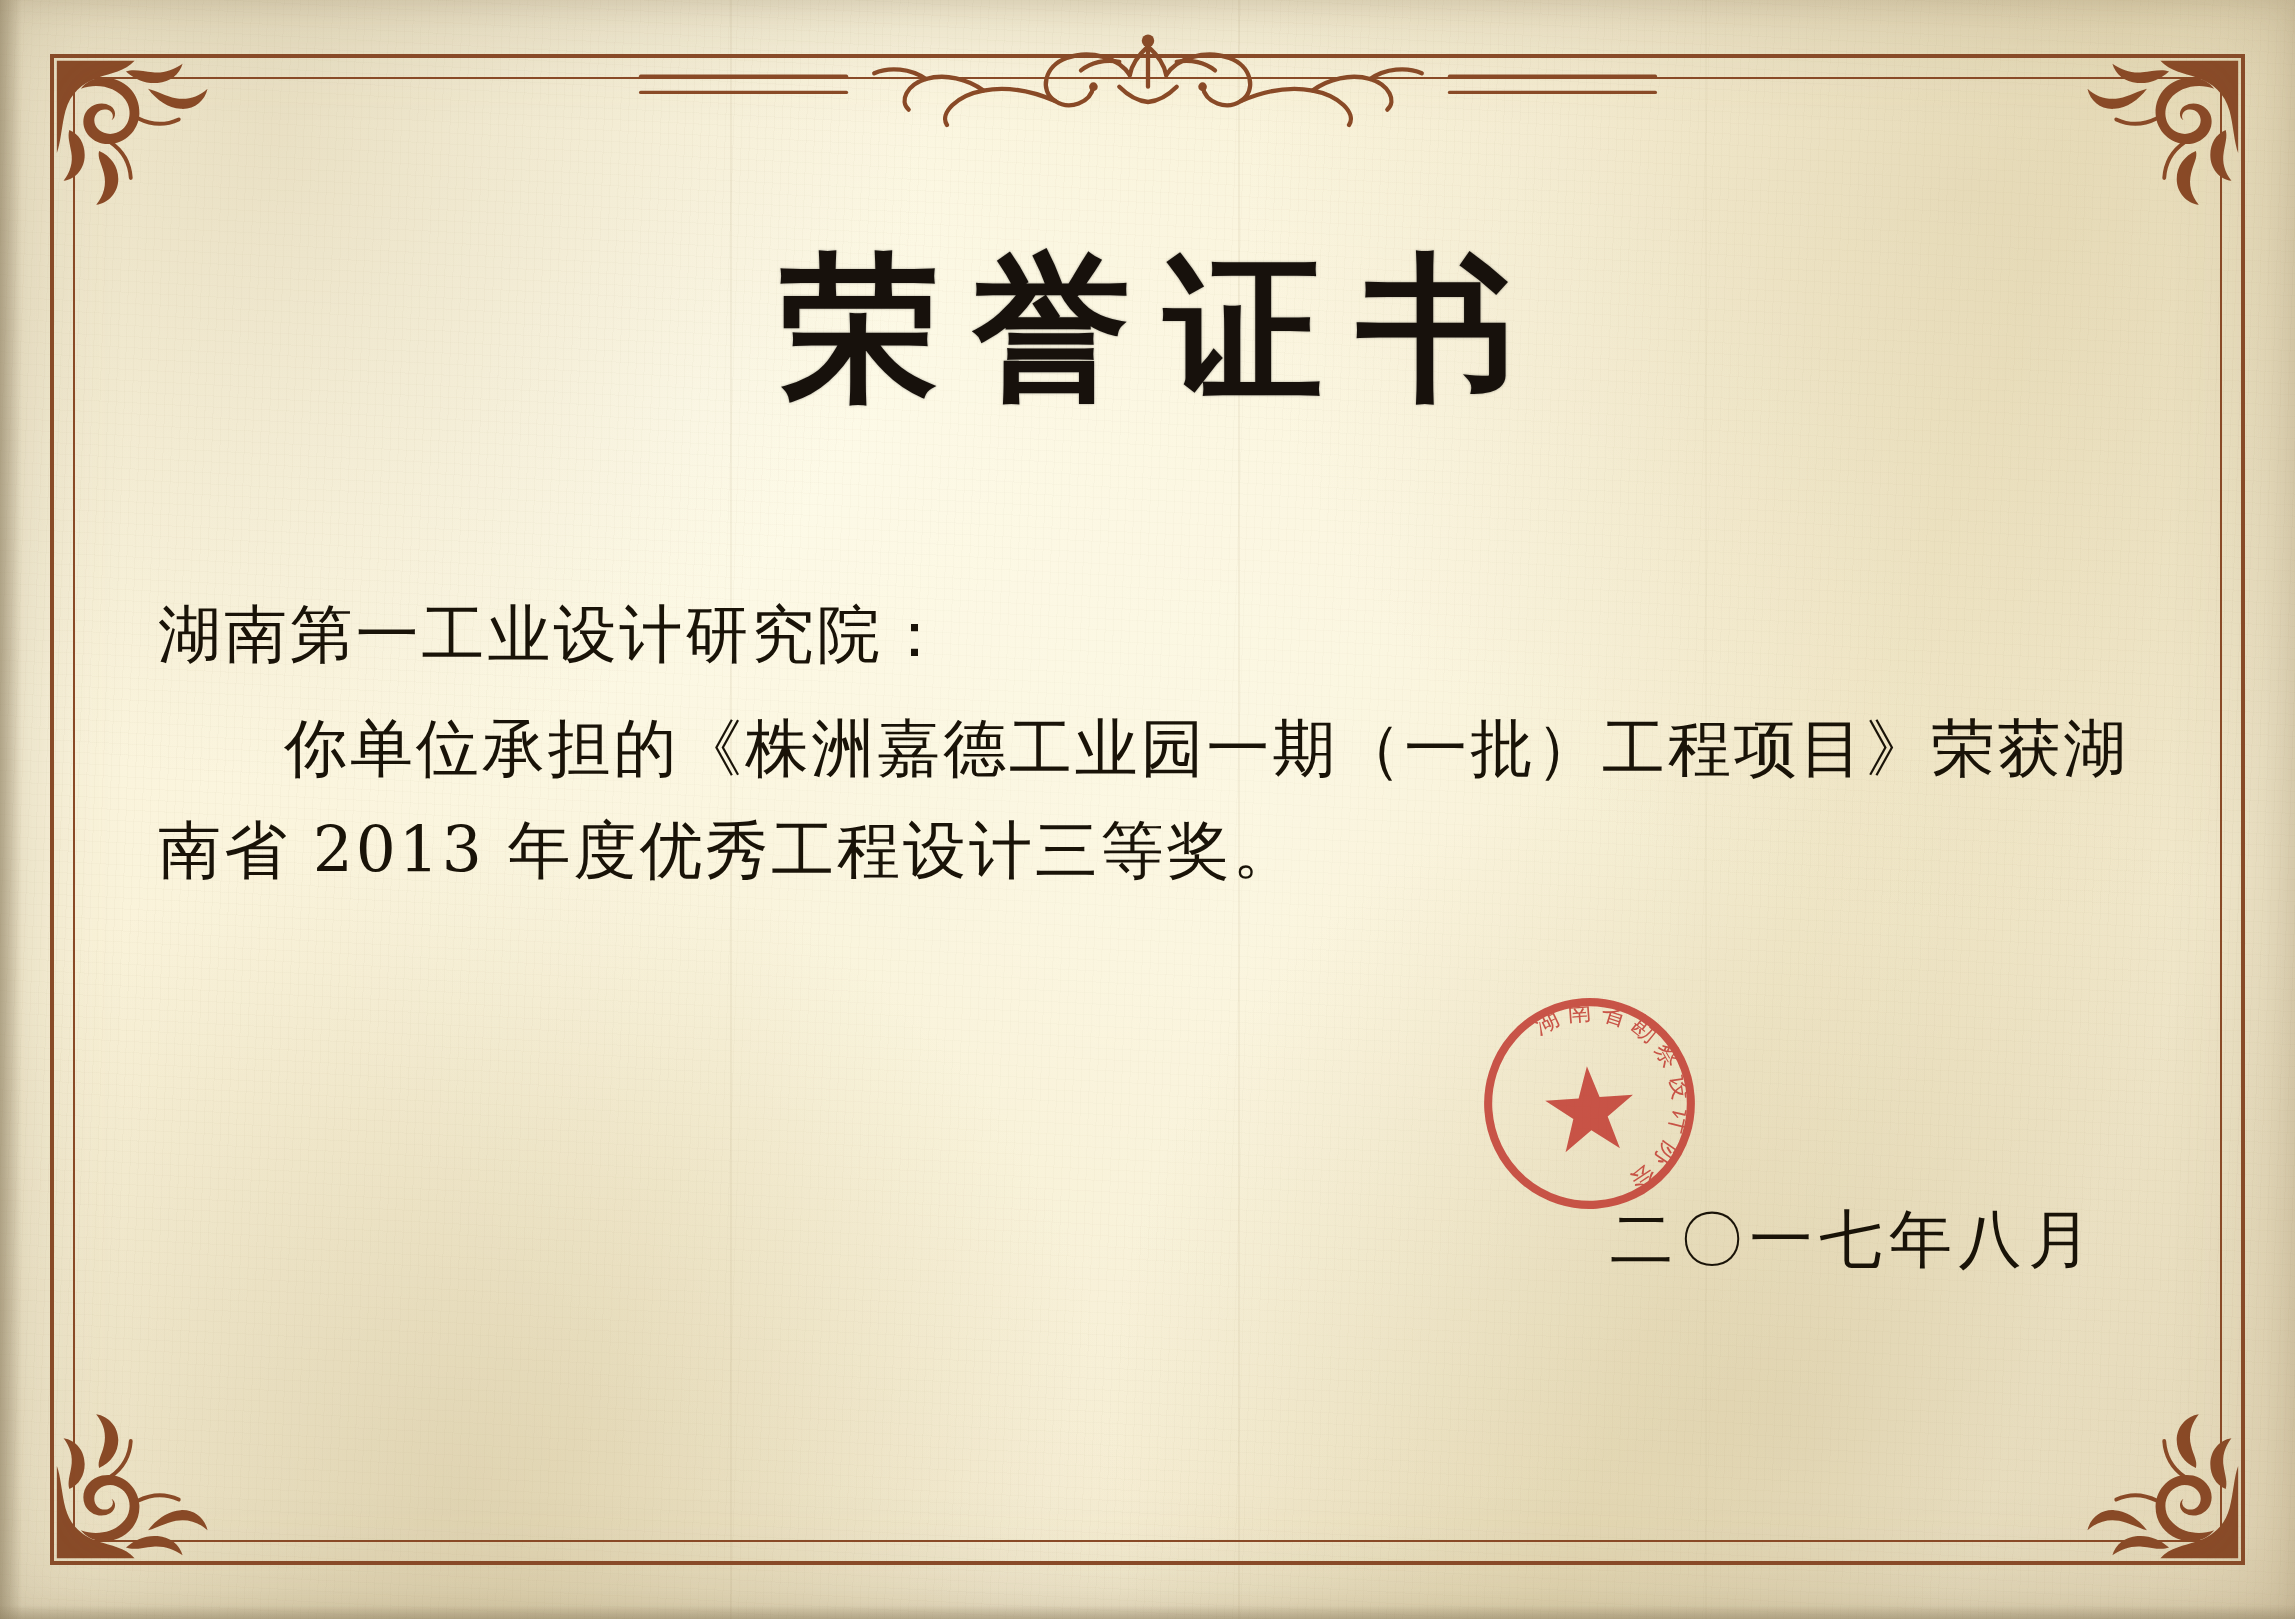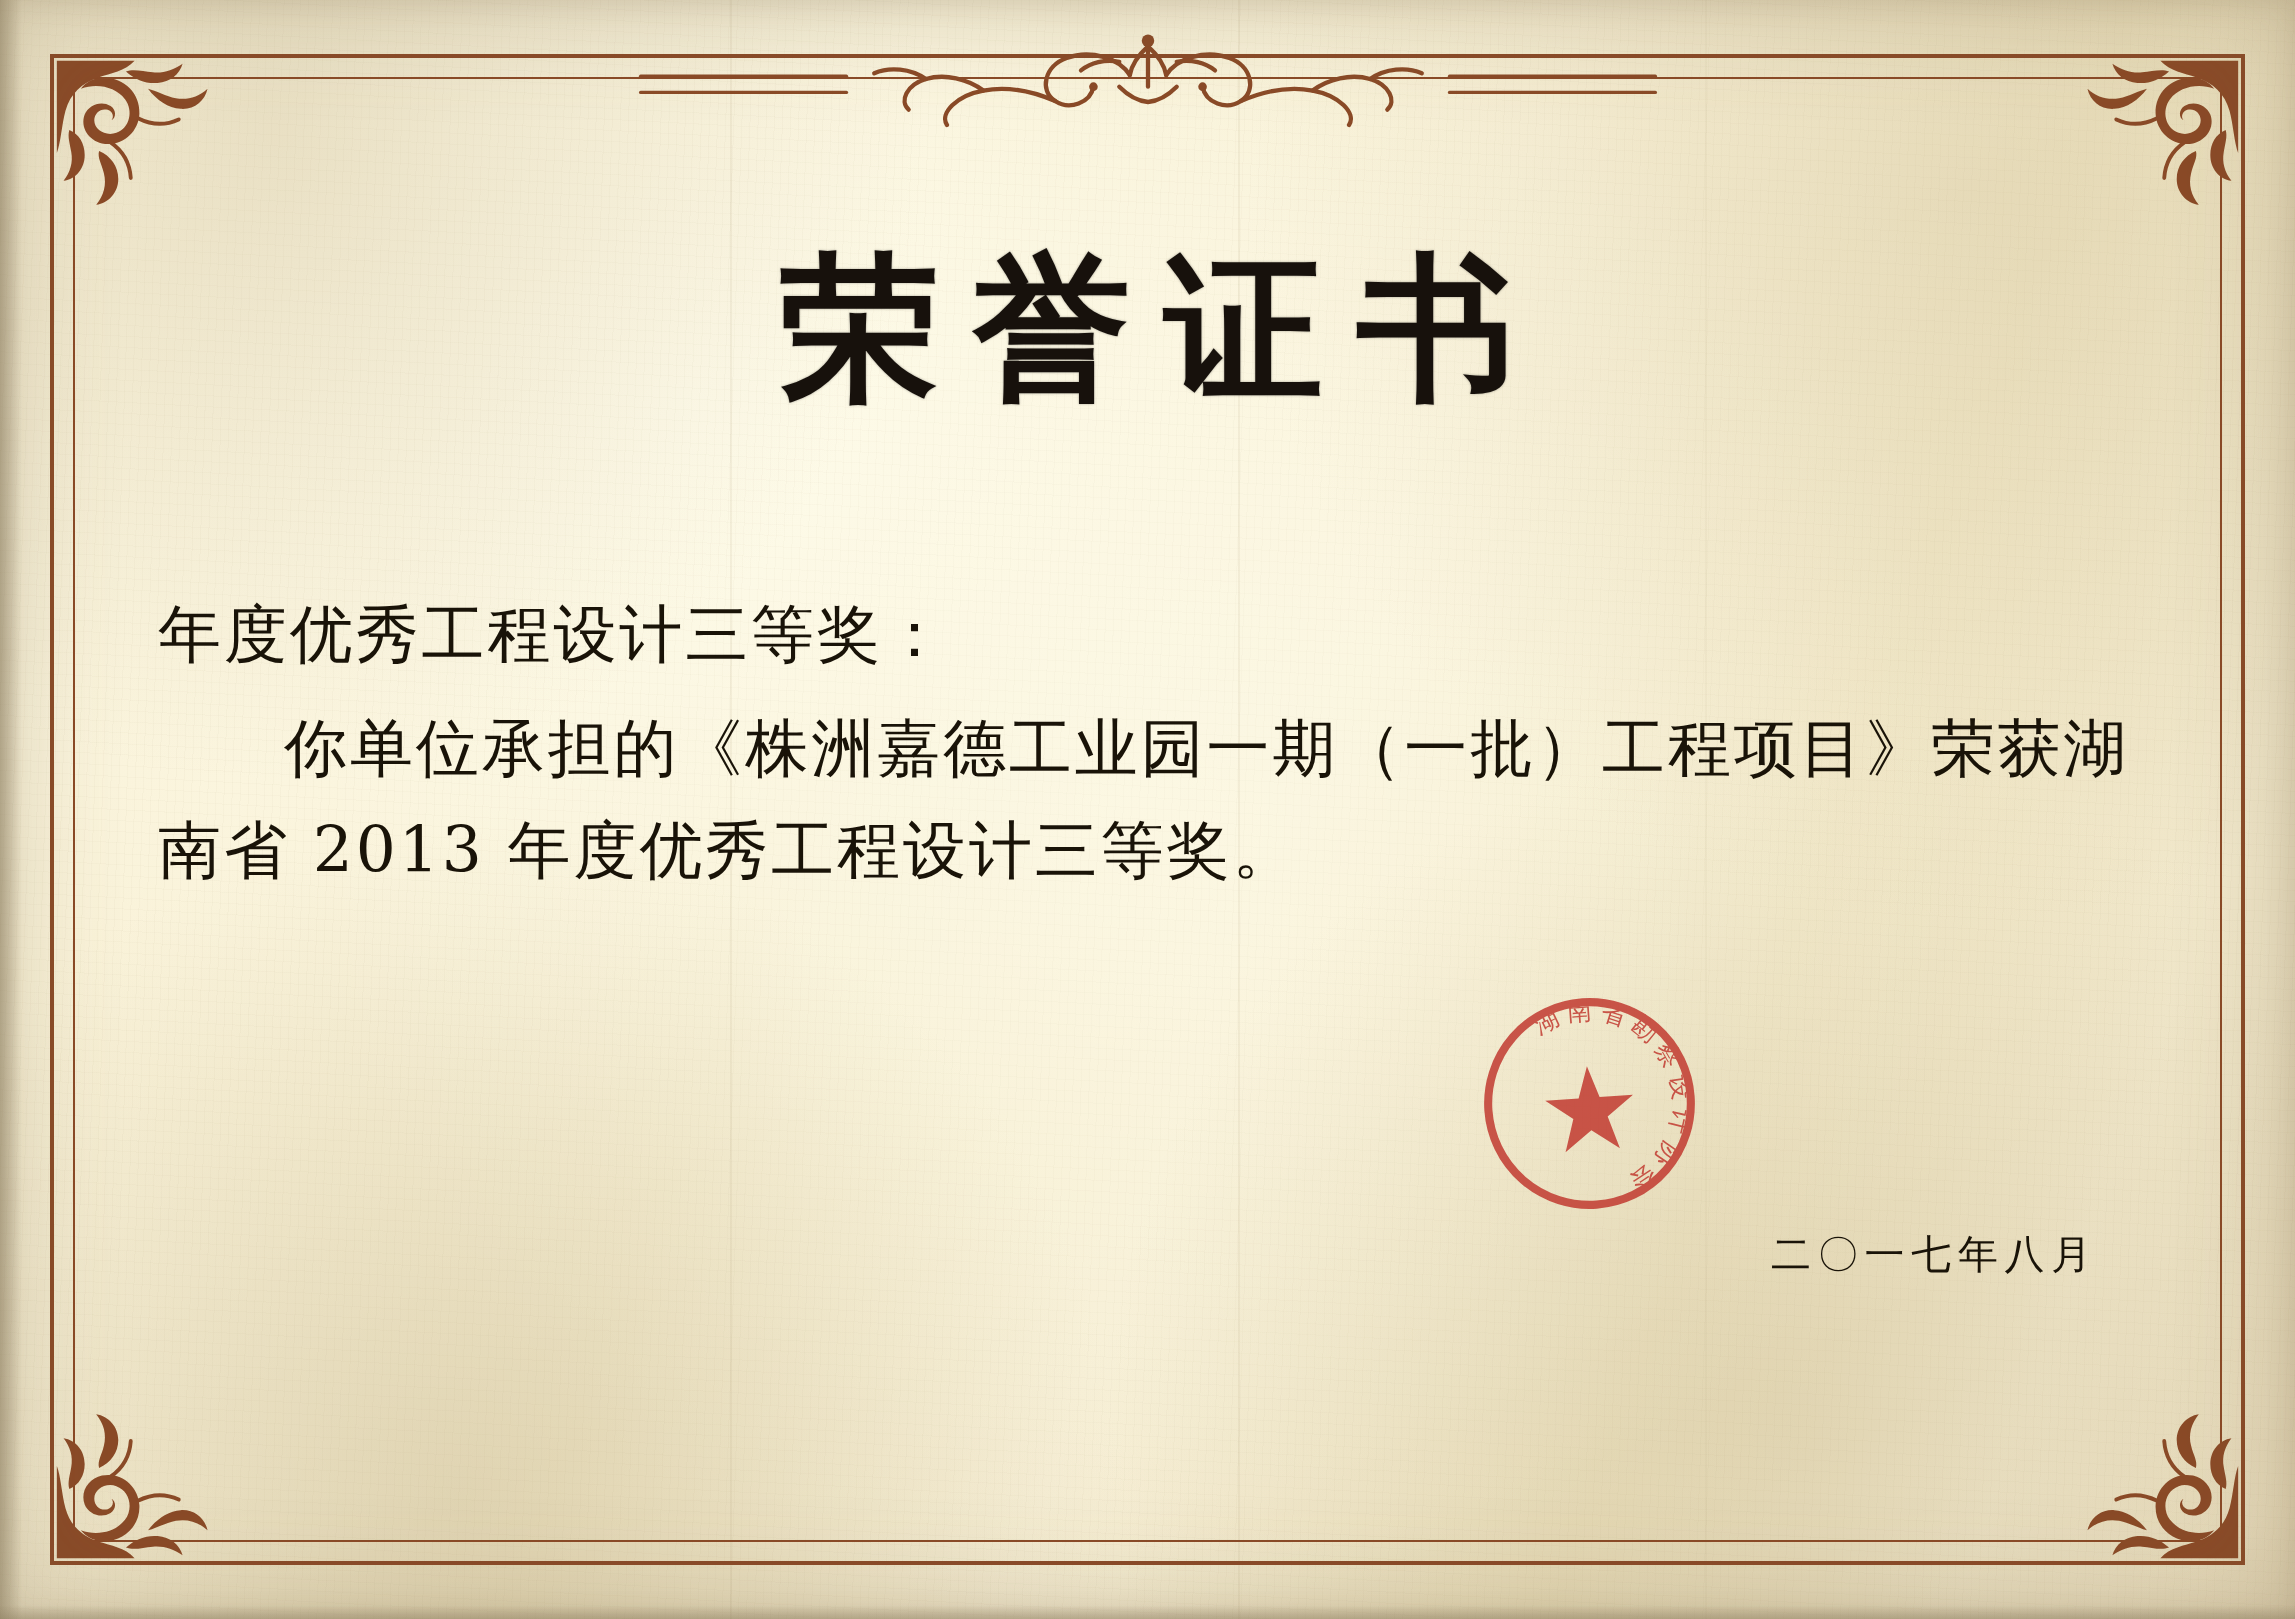--- a/index.html
+++ b/index.html
@@ -119,23 +119,23 @@
     line-height: 1.62;
     color: #191308;
     letter-spacing: 2.9px;
   }
   .salutation { display: block; margin-bottom: 12.4px; }
   .para { display: block; text-indent: 2em; }
 
   .date-line {
     position: absolute;
     right: 101px;
-    top: 1136px;
+    top: 1106px;
     font-family: "DejaVu Serif", serif;
-    font-size: 40px;
+    font-size: 63px;
     letter-spacing: 6.7px;
     color: #191308;
   }
 
   
   .seal {
     position: absolute;
     left: 1470px;
     top: 984px;
     width: 239px;
@@ -264,21 +264,21 @@
         <path d="M178 128 C206 142, 236 142, 262 130"></path>
       </g>
     </svg>
   </div>
 
   <div class="content">
 
     <div class="title">荣誉证书</div>
 
     <div class="body-text">
-      <span class="salutation">年度优秀工程设计三等奖：</span>
+      <span class="salutation">湖南第一工业设计研究院：</span>
       <span class="para">你单位承担的《株洲嘉德工业园一期（一批）工程项目》荣获湖南省 2013 年度优秀工程设计三等奖。</span>
     </div>
 
     <div class="date-line">二〇一七年八月</div>
   </div>
 
   <div class="seal">
     <svg viewBox="0 0 500 500" xmlns="http://www.w3.org/2000/svg">
       <defs>
         <path id="sealArc" d="M250,250 m-176,0 a176,176 0 1,1 352,0 a176,176 0 1,1 -352,0"></path>

